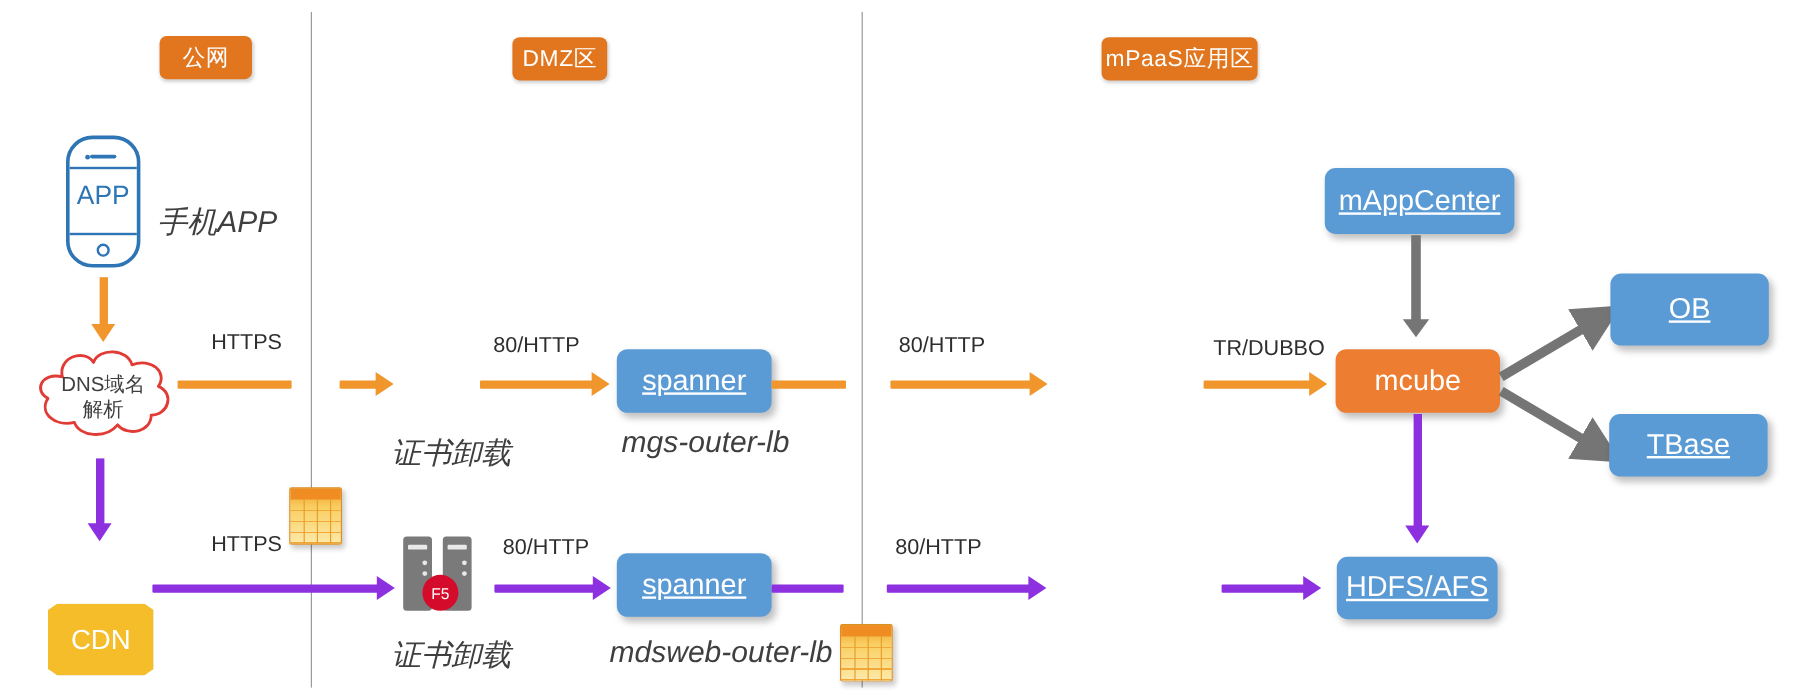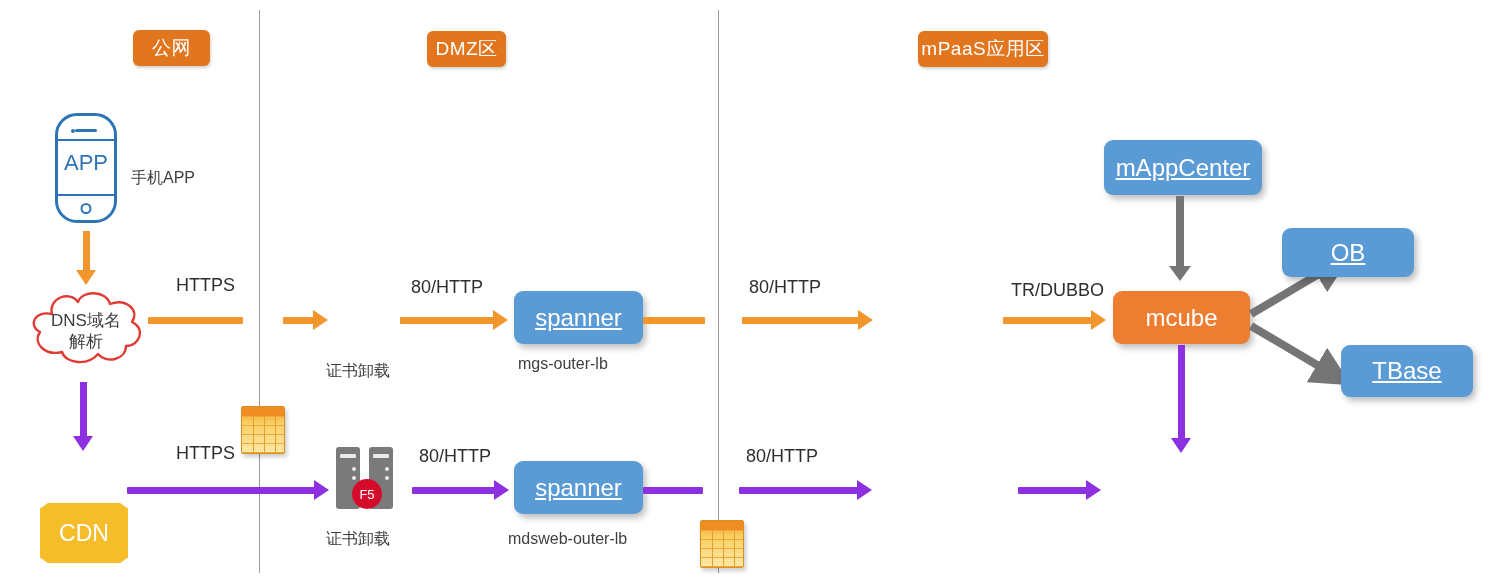--- a/index.html
+++ b/index.html
@@ -47,22 +47,23 @@
     color: #ffffff;
     font-size: 24px;
     box-shadow: 3px 4px 6px rgba(0,0,0,0.25);
   }
   .node.blue { background: #5b9bd5; text-decoration: underline; }
   .node.orange { background: #ed7d31; }
 
   
   .caption {
     color: #3f3f3f;
-    font-size: 16px;
+    font-size: 25px;
     white-space: nowrap;
+    font-style: italic;
   }
   .edge-label {
     color: #2e2e2e;
     font-size: 18px;
     white-space: nowrap;
   }
 
   
   .arrow-h {
     height: 7px;
@@ -338,21 +339,21 @@
   <svg class="abs" style="left:1243px; top:230px; width:120px; height:160px;">
     <defs>
       <marker id="grayhead" markerWidth="5" markerHeight="5" refX="3.2" refY="2.5" orient="auto">
         <path d="M0,0 L5,2.5 L0,5 z" fill="#757575"></path>
       </marker>
     </defs>
     <line x1="8" y1="84" x2="96" y2="32" stroke="#757575" stroke-width="8" marker-end="url(#grayhead)"></line>
     <line x1="8" y1="96" x2="96" y2="148" stroke="#757575" stroke-width="8" marker-end="url(#grayhead)"></line>
   </svg>
 
-  <div class="abs node blue" style="left:1282px; top:228px; width:132px; height:49px;align-items:center;">
+  <div class="abs node blue" style="left:1342px; top:228px; width:132px; height:60px;align-items:center;">
     <span>OB</span>
   </div>
 
   <div class="abs node blue" style="left:1341px; top:345px; width:132px; height:52px;">
     <span>TBase</span>
   </div>
 
   <div class="abs arrow-v purple" style="left:1178px; top:345px; height:95px;"></div>
   <div class="abs arrow-head-d purple" style="left:1171px; top:438px;"></div>
 
@@ -374,15 +375,18 @@
   <div class="abs arrow-h purple" style="left:643px; top:487px; width:60px;"></div>
 
   <div class="abs edge-label" style="left:746px; top:446px;">80/HTTP</div>
   <div class="abs arrow-h purple" style="left:739px; top:487px; width:120px;"></div>
   <div class="abs arrow-head-r purple" style="left:857px; top:480px;"></div>
 
 
   <div class="abs arrow-h purple" style="left:1018px; top:487px; width:70px;"></div>
   <div class="abs arrow-head-r purple" style="left:1086px; top:480px;"></div>
 
+  <div class="abs node blue" style="left:1114px; top:464px; width:134px; height:52px;">
+    <span>HDFS/AFS</span>
+  </div>
 
 
 </div>
 
 </body></html>

